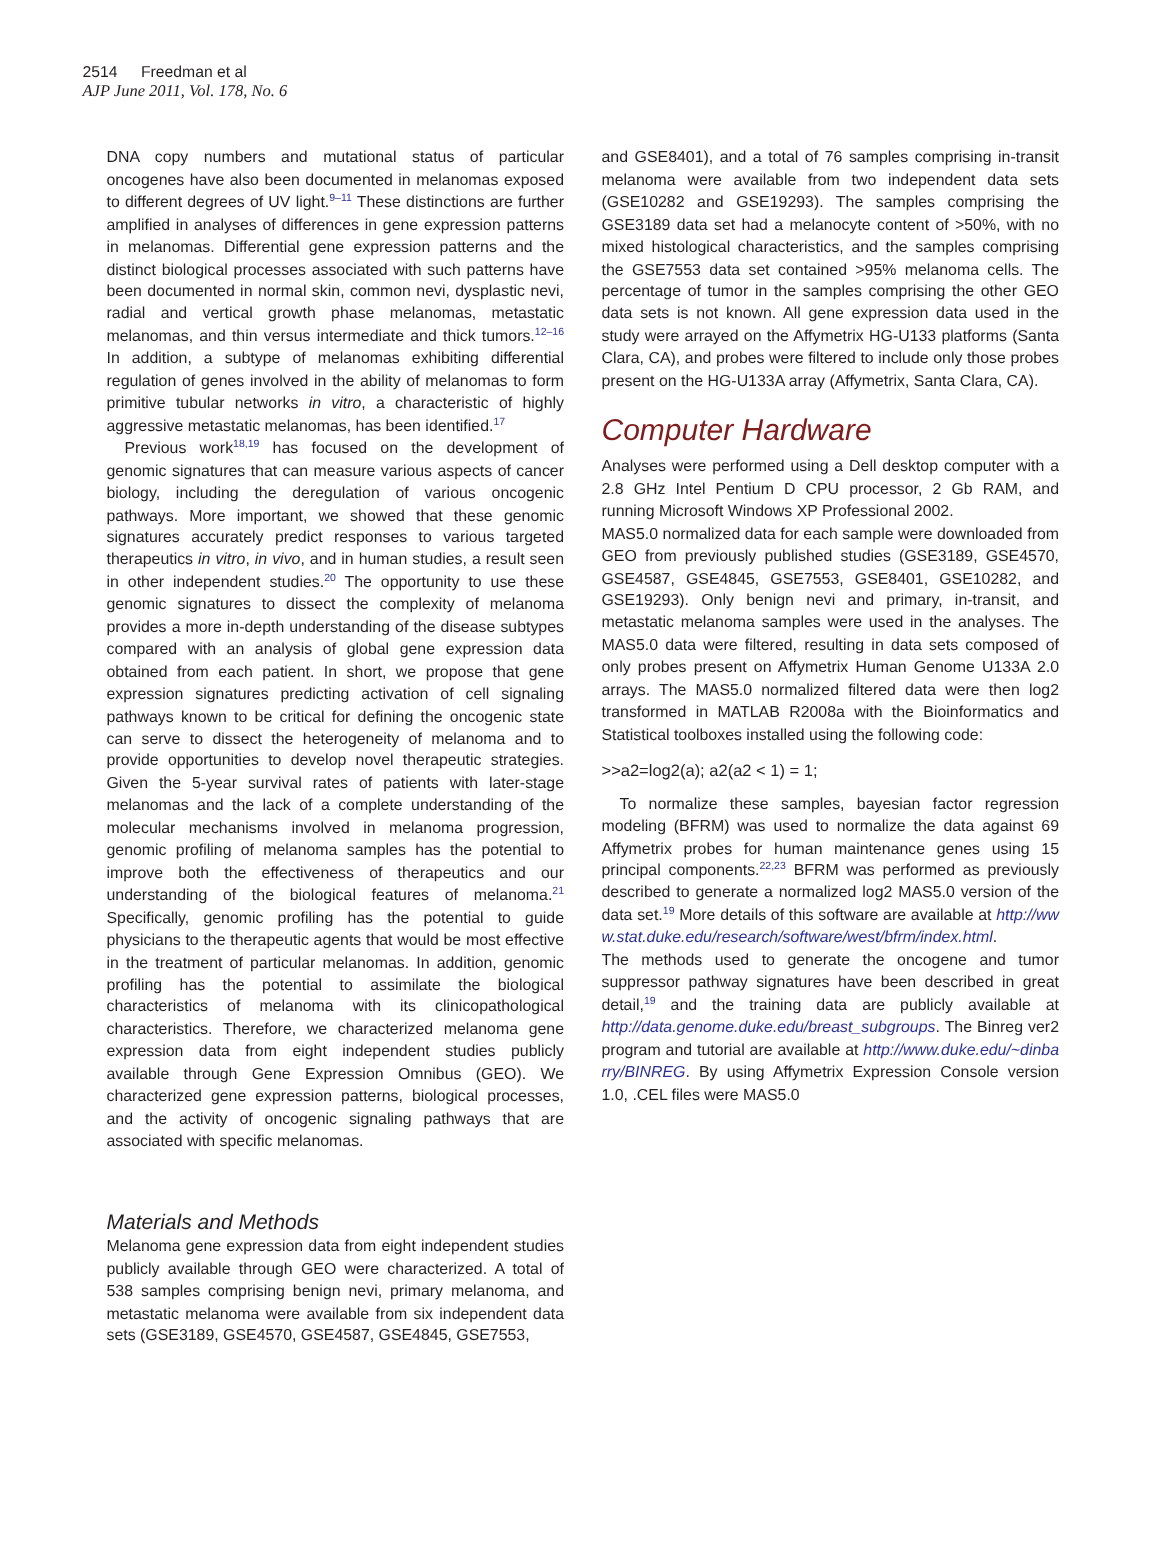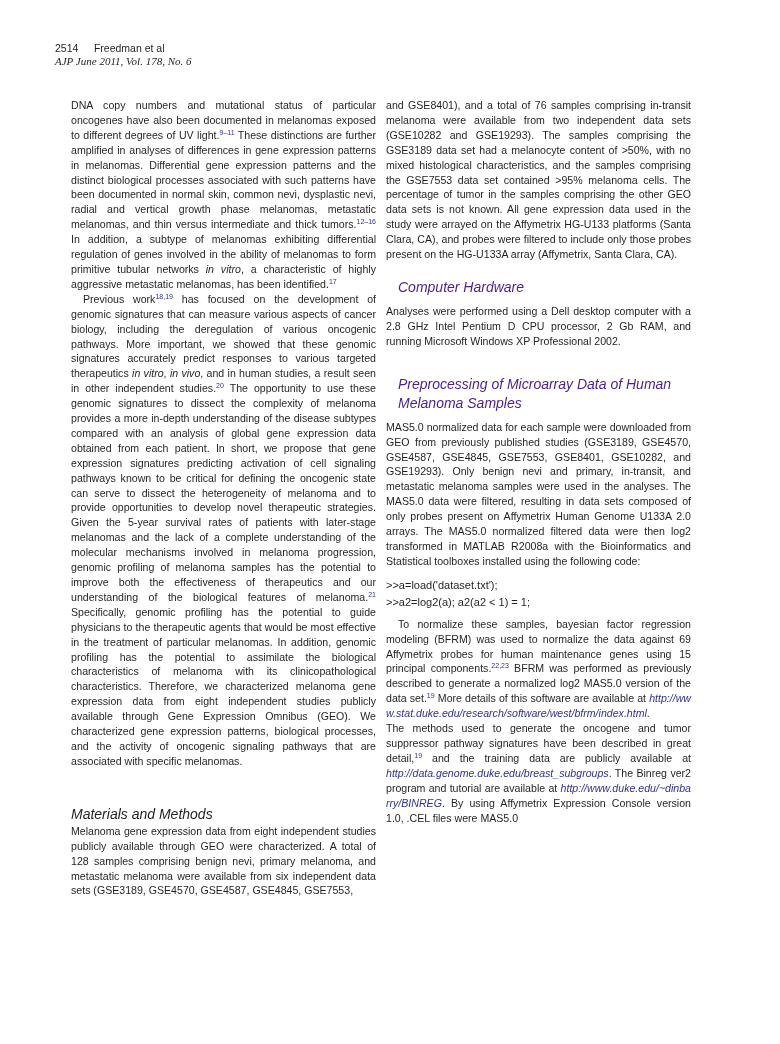--- a/index.html
+++ b/index.html
@@ -3,60 +3,58 @@
 <meta charset="utf-8">
 <style>
   html, body { margin: 0; padding: 0; background: #ffffff; }
   body { width: 780px; height: 1044px; position: relative; overflow: hidden;
          font-family: "Liberation Sans", sans-serif; color: #231f20; }
   .header { position: absolute; left: 55px; top: 42px; font-size: 10.5px; line-height: 13px; }
   .header .pg { display: inline-block; width: 36px; }
   .header .journal { font-family: "Liberation Serif", serif; font-style: italic; font-size: 11px; }
   .col { position: absolute; top: 98px; width: 305px; font-size: 10.6px; line-height: 14.9px; }
   .col.left { left: 71px; }
-  .col.right { left: 386px; }
+  .col.right { left: 401px; }
   p { margin: 0; text-align: justify; hyphens: manual; }
   p.indent { text-indent: 12px; }
   sup { font-size: 7px; color: #2e3192; line-height: 0; vertical-align: 4px; }
   em { font-style: italic; }
   a { color: #2e3192; font-style: italic; text-decoration: none; }
   h2 { font-weight: normal; font-style: italic; font-size: 14px; line-height: 19px; margin: 0; color: #231f20; }
-  h3 { font-weight: normal; font-style: italic; font-size: 14px; line-height: 19px; margin: 12px; color: #4c1d95; }
+  h3 { font-weight: normal; font-style: italic; font-size: 20px; line-height: 19px; margin: 0; color: #7f1d1d; }
   .code { font-size: 11px; line-height: 17px; margin: 0; }
 </style>
 </head>
 <body>
 
 <div class="header">
   <div>
     <span class="pg">2514</span>
     <span>Freedman et al</span>
   </div>
   <div class="journal">AJP June 2011, Vol. 178, No. 6</div>
 </div>
 
 <div class="col left">
   <p><span>DNA copy numbers and mutational status of particular oncogenes have also been documented in melanomas exposed to different degrees of UV light.</span><sup>9–11</sup><span> These distinctions are further amplified in analyses of differences in gene expression patterns in melanomas. Differential gene expression patterns and the distinct biological processes associated with such patterns have been documented in normal skin, common nevi, dysplastic nevi, radial and vertical growth phase melanomas, metastatic melanomas, and thin versus intermediate and thick tumors.</span><sup>12–16</sup><span> In addition, a subtype of melanomas exhibiting differential regulation of genes involved in the ability of melanomas to form primitive tubular networks </span><em>in vitro</em><span>, a characteristic of highly aggressive metastatic melanomas, has been identified.</span><sup>17</sup></p>
 
   <p class="indent"><span>Previous work</span><sup>18,19</sup><span> has focused on the development of genomic signatures that can measure various aspects of cancer biology, including the deregulation of various oncogenic pathways. More important, we showed that these genomic signatures accurately predict responses to various targeted therapeutics </span><em>in vitro</em><span>, </span><em>in vivo</em><span>, and in human studies, a result seen in other independent studies.</span><sup>20</sup><span> The opportunity to use these genomic signatures to dissect the complexity of melanoma provides a more in-depth understanding of the disease subtypes compared with an analysis of global gene expression data obtained from each patient. In short, we propose that gene expression signatures predicting activation of cell signaling pathways known to be critical for defining the oncogenic state can serve to dissect the heterogeneity of melanoma and to provide opportunities to develop novel therapeutic strategies. Given the 5-year survival rates of patients with later-stage melanomas and the lack of a complete understanding of the molecular mechanisms involved in melanoma progression, genomic profiling of melanoma samples has the potential to improve both the effectiveness of therapeutics and our understanding of the biological features of melanoma.</span><sup>21</sup><span> Specifically, genomic profiling has the potential to guide physicians to the therapeutic agents that would be most effective in the treatment of particular melanomas. In addition, genomic profiling has the potential to assimilate the biological characteristics of melanoma with its clinicopathological characteristics. Therefore, we characterized melanoma gene expression data from eight independent studies publicly available through Gene Expression Omnibus (GEO). We characterized gene expression patterns, biological processes, and the activity of oncogenic signaling pathways that are associated with specific melanomas.</span></p>
 
   <h2 style="margin-top:36px;font-style:italic;">Materials and Methods</h2>
-  <p>Melanoma gene expression data from eight independent studies publicly available through GEO were characterized. A total of 128 samples comprising benign nevi, primary melanoma, and metastatic melanoma were available from six independent data sets (GSE3189, GSE4570, GSE4587, GSE4845, GSE7553,</p>
+  <p>Melanoma gene expression data from eight independent studies publicly available through GEO were characterized. A total of 538 samples comprising benign nevi, primary melanoma, and metastatic melanoma were available from six independent data sets (GSE3189, GSE4570, GSE4587, GSE4845, GSE7553,</p>
 </div>
 
 <div class="col right">
   <p>and GSE8401), and a total of 76 samples comprising in-transit melanoma were available from two independent data sets (GSE10282 and GSE19293). The samples comprising the GSE3189 data set had a melanocyte content of &gt;50%, with no mixed histological characteristics, and the samples comprising the GSE7553 data set contained &gt;95% melanoma cells. The percentage of tumor in the samples comprising the other GEO data sets is not known. All gene expression data used in the study were arrayed on the Affymetrix HG-U133 platforms (Santa Clara, CA), and probes were filtered to include only those probes present on the HG-U133A array (Affymetrix, Santa Clara, CA).</p>
 
   <h3 style="margin-top:16px; margin-bottom:7px;">Computer Hardware</h3>
   <p>Analyses were performed using a Dell desktop computer with a 2.8 GHz Intel Pentium D CPU processor, 2 Gb RAM, and running Microsoft Windows XP Professional 2002.</p>
 
-  <h3 style="margin-top:26px; margin-bottom:7px;">Preprocessing of Microarray Data of Human Melanoma Samples</h3>
   <p>MAS5.0 normalized data for each sample were downloaded from GEO from previously published studies (GSE3189, GSE4570, GSE4587, GSE4845, GSE7553, GSE8401, GSE10282, and GSE19293). Only benign nevi and primary, in-transit, and metastatic melanoma samples were used in the analyses. The MAS5.0 data were filtered, resulting in data sets composed of only probes present on Affymetrix Human Genome U133A 2.0 arrays. The MAS5.0 normalized filtered data were then log2 transformed in MATLAB R2008a with the Bioinformatics and Statistical toolboxes installed using the following code:</p>
 
   <div style="margin-top:8px; margin-bottom:6px;">
-    <div class="code">&gt;&gt;a=load('dataset.txt');</div>
     <div class="code">&gt;&gt;a2=log2(a); a2(a2 &lt; 1) = 1;</div>
   </div>
 
   <p class="indent"><span>To normalize these samples, bayesian factor regression modeling (BFRM) was used to normalize the data against 69 Affymetrix probes for human maintenance genes using 15 principal components.</span><sup>22,23</sup><span> BFRM was performed as previously described to generate a normalized log2 MAS5.0 version of the data set.</span><sup>19</sup><span> More details of this software are available at </span><a style="word-break:break-all;">http://www.stat.duke.edu/research/software/west/bfrm/index.html</a><span>.</span></p>
 
   <p><span>The methods used to generate the oncogene and tumor suppressor pathway signatures have been described in great detail,</span><sup>19</sup><span> and the training data are publicly available at </span><a>http://data.genome.duke.edu/breast_subgroups</a><span>. The Binreg ver2 program and tutorial are available at </span><a style="word-break:break-all;">http://www.duke.edu/~dinbarry/BINREG</a><span>. By using Affymetrix Expression Console version 1.0, .CEL files were MAS5.0</span></p>
 </div>
 
 </body></html>

